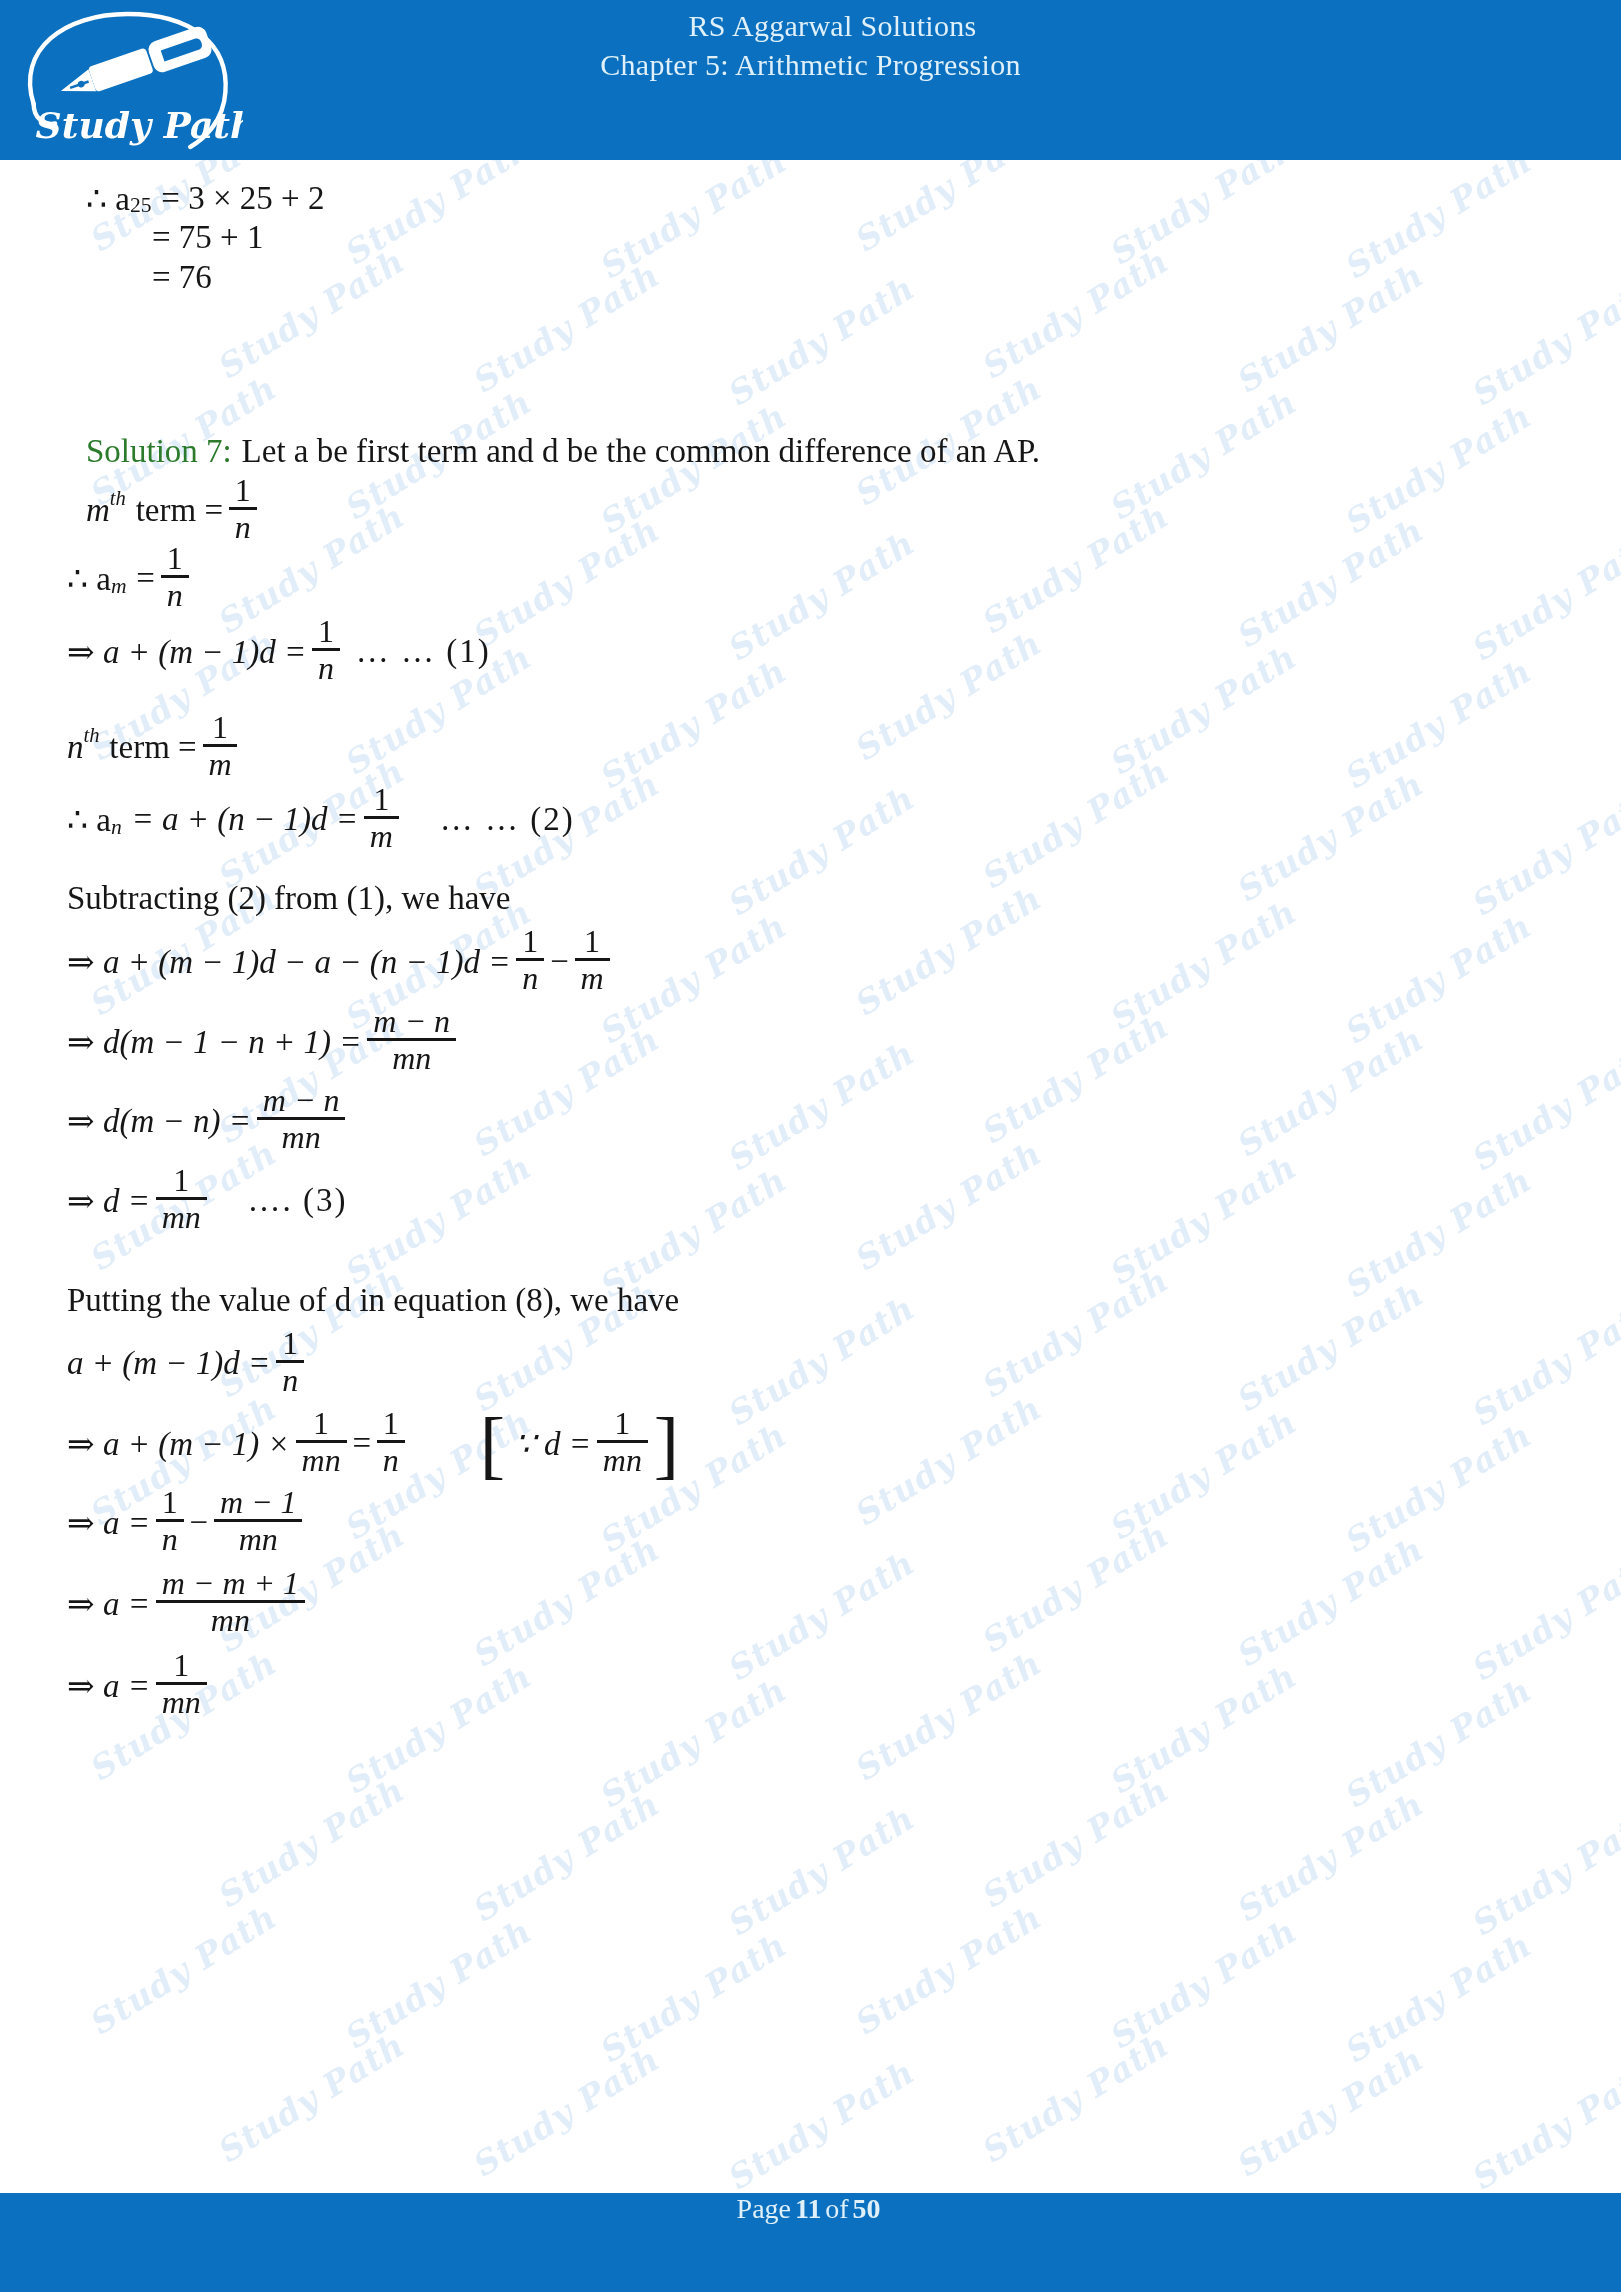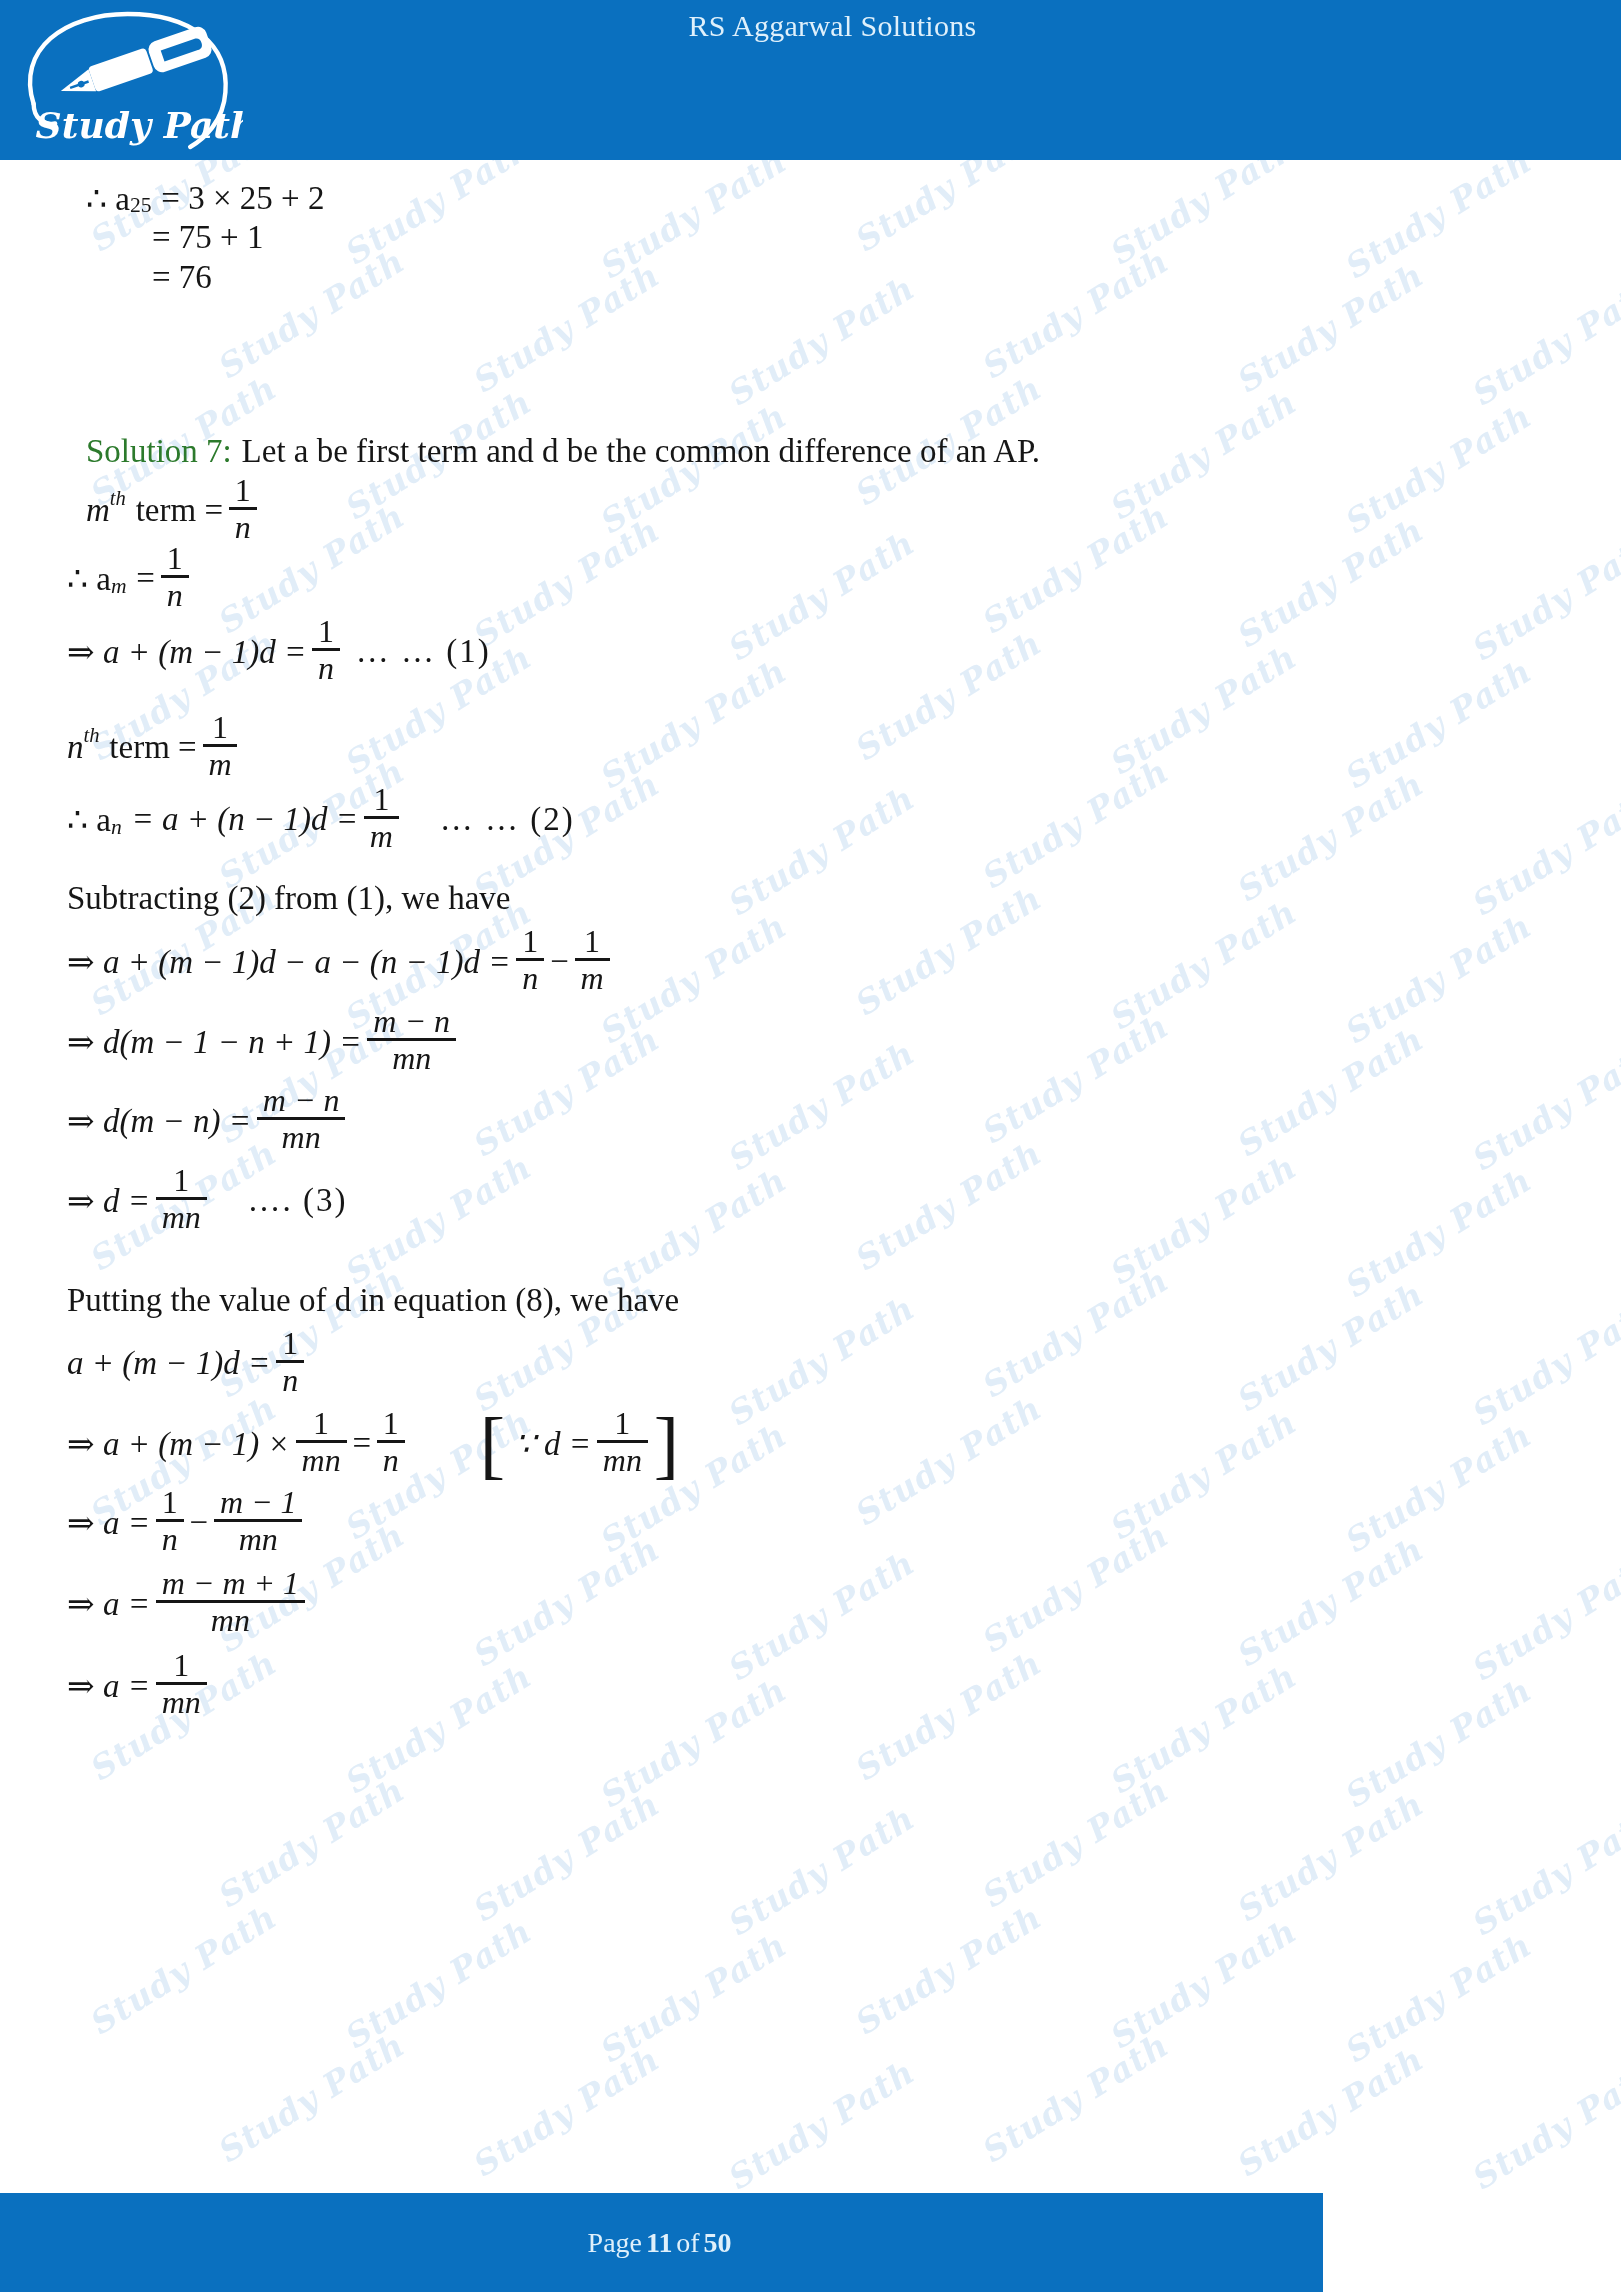--- a/index.html
+++ b/index.html
@@ -73,29 +73,29 @@
   }
   .header-titles .t1 { font-size: 30px; }
   .header-titles .t2 { font-size: 30px; padding-left: 44px; }
   .header-titles .t3 { font-size: 30px; }
 
   
   .footer {
     position: absolute;
     left: 0;
     top: 2193px;
-    width: 1323px;
+    width: 1621px;
     height: 100px;
     background: #0a70bf;
     z-index: 3;
     color: #dff0fb;
     font-family: "Liberation Serif", "DejaVu Serif", serif;
     font-size: 28px;
     display: flex;
-    align-items: center;
+    align-items: flex-start;
     justify-content: center;
   }
   .footer .pg-num { font-weight: 700; padding: 0 3.9px; }
 
   
   .content {
     position: absolute;
     left: 0;
     top: 160px;
     width: 1621px;
@@ -310,20 +310,21 @@
             <path d="M50 62 L70 62" stroke="#0a70bf" stroke-width="2.5"></path>
             <circle cx="62" cy="62" r="3.4" fill="#0a70bf"></circle>
           </g>
 
           <text x="18" y="133" font-family="DejaVu Serif, serif" font-style="italic" font-size="37" fill="#ffffff" font-weight="700">Study Path</text>
         </svg>
       </div>
 
       <div class="header-titles">
         <div class="t t2">RS Aggarwal Solutions</div>
+        <div class="t t3">Chapter 5: Arithmetic Progression</div>
       </div>
 
     </div>
   </div>
 
   <div class="content">
 
     <div class="blk" style="left:86px; top:18.6px;">
       <div class="row txt">
         <span class="therefore">∴ a</span>

